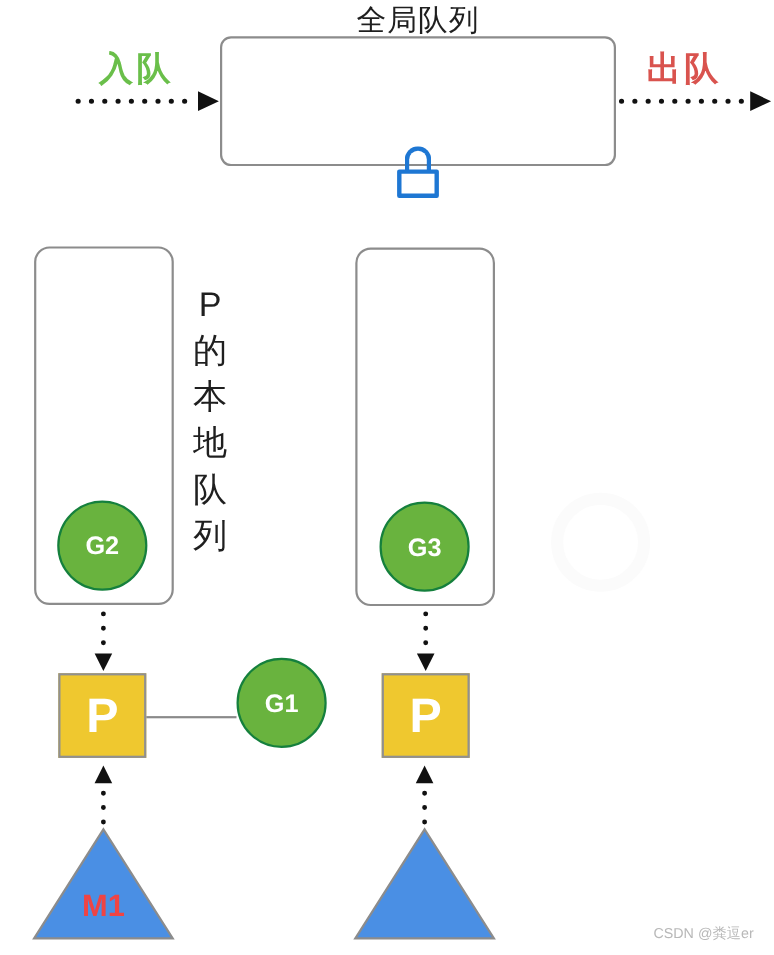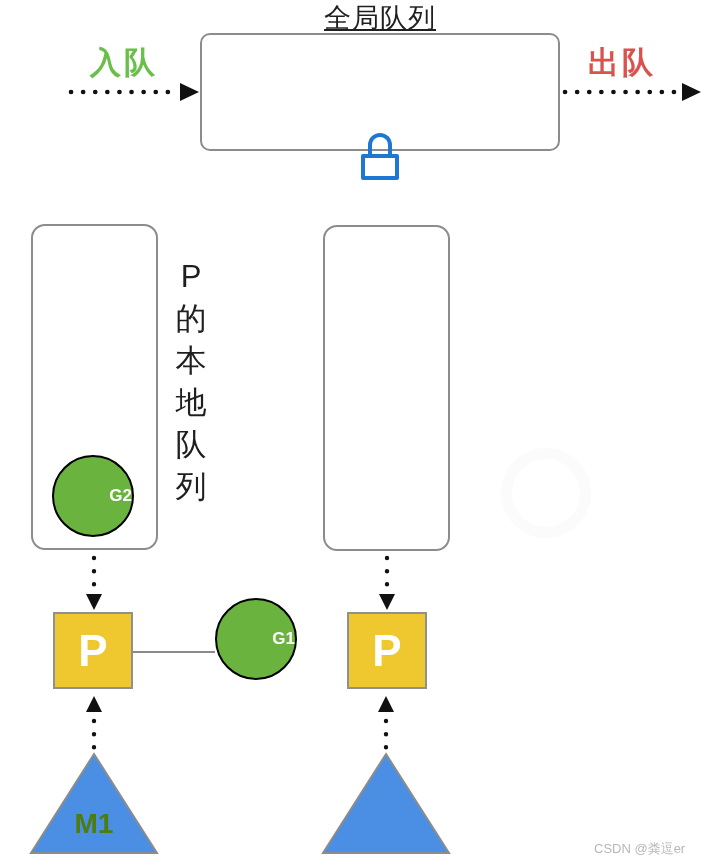--- a/index.html
+++ b/index.html
@@ -15,63 +15,63 @@
     --text-dark:#1f1f1f;
   }
   html,body{margin:0;padding:0;background:#fff;}
   .canvas{
     position:relative;width:704px;height:868px;background:#ffffff;overflow:hidden;
     font-family:"Liberation Sans","DejaVu Sans",sans-serif;
   }
   .abs{position:absolute;}
 
   
-  .gq-title{left:200px;top:0px;width:360px;text-align:center;font-size:27px;color:var(--text-dark);letter-spacing:1px;text-decoration:underline;}
+  .gq-title{left:200px;top:0px;width:360px;text-align:center;font-size:27px;color:var(--text-dark);letter-spacing:1px;}
   .gq-rect{left:200px;top:33px;width:360px;height:118px;border:2px solid var(--border-gray);border-radius:10px;background:#fff;box-sizing:border-box;}
   .enqueue{left:90px;top:42px;font-size:31px;font-weight:bold;color:var(--enqueue-green);letter-spacing:3px;}
   .dequeue{left:588px;top:42px;font-size:31px;font-weight:bold;color:var(--dequeue-red);letter-spacing:3px;}
 
   svg{display:block;}
   .dotline{stroke:var(--arrow-black);stroke-width:4.6;stroke-linecap:round;stroke-dasharray:0.1 12;fill:none;}
   .dotline-v{stroke:var(--arrow-black);stroke-width:4.4;stroke-linecap:round;stroke-dasharray:0.1 13;fill:none;}
   .ahead{fill:var(--arrow-black);}
   .tri{fill:var(--machine-blue);stroke:var(--border-gray);stroke-width:2;}
 
   
   .lock{left:361px;top:133px;width:38px;height:47px;}
   .lock-shackle{position:absolute;left:7px;top:0;width:24px;height:26px;border:4px solid var(--lock-blue);border-bottom:none;border-radius:13px 13px 0 0;box-sizing:border-box;}
   .lock-body{position:absolute;left:0;top:21px;width:38px;height:26px;border:4px solid var(--lock-blue);background:#fff;border-radius:2px;box-sizing:border-box;}
 
   
   .lq{border:2px solid var(--border-gray);border-radius:14px;background:#fff;box-sizing:border-box;width:127px;height:326px;}
   .lq-left{left:31px;top:224px;}
   .lq-right{left:323px;top:225px;}
 
-  .gnode{width:82px;height:82px;border-radius:50%;background:var(--green-node);border:2px solid #000000;box-sizing:border-box;display:flex;align-items:center;justify-content:flex-end;color:#fff;font-weight:bold;font-size:17px;}
+  .gnode{width:82px;height:82px;border-radius:50%;background:var(--green-node);border:2px solid #15803d;box-sizing:border-box;display:flex;align-items:center;justify-content:center;color:#fff;font-weight:bold;font-size:23px;}
   .g2{left:52px;top:455px;}
   .g3{left:345px;top:456px;}
   .g1{left:215px;top:598px;}
 
   .vlabel{left:173px;top:256px;width:36px;display:flex;flex-direction:column;align-items:center;font-size:31px;color:var(--text-dark);line-height:42px;}
 
   
   .ghost{left:501px;top:448px;width:90px;height:90px;border-radius:50%;border:11px solid #fbfbfb;box-sizing:border-box;}
 
   
   .pnode{width:80px;height:77px;background:var(--processor-yellow);border:2px solid #909090;box-sizing:border-box;display:flex;align-items:center;justify-content:center;color:#fff;font-weight:bold;font-size:44px;}
   .p-left{left:53px;top:612px;}
   .p-right{left:347px;top:612px;}
 
   .connector{left:133px;top:651px;width:82px;height:2px;background:#8a8a8a;}
 
   
   .mwrap{width:132px;height:106px;}
   .m1{left:28px;top:750px;}
   .m2{left:320px;top:750px;}
-  .mlabel{position:absolute;left:0;top:58px;width:100%;text-align:center;color:#4d7c0f;font-weight:bold;font-size:28px;}
+  .mlabel{position:absolute;left:0;top:58px;width:100%;text-align:center;color:#ef4444;font-weight:bold;font-size:28px;}
 
   .wm{left:594px;top:840px;font-size:13px;color:var(--watermark-gray);white-space:nowrap;}
 </style>
 </head>
 <body>
 
 <div class="canvas">
 
   <div class="abs gq-title">全局队列</div>
   <div class="abs gq-rect"></div>
@@ -103,20 +103,23 @@
     <span>本</span>
     <span>地</span>
     <span>队</span>
     <span>列</span>
   </div>
 
   <div class="abs ghost"></div>
 
   <div class="abs gnode g2">
     <span>G2</span>
+  </div>
+  <div class="abs gnode g3">
+    <span>G3</span>
   </div>
 
   <svg class="abs" style="left:83px;top:554px;" width="22" height="58">
     <line class="dotline-v" x1="11" y1="4" x2="11" y2="36"></line>
     <polygon class="ahead" points="3,40 19,40 11,56"></polygon>
   </svg>
   <svg class="abs" style="left:376px;top:554px;" width="22" height="58">
     <line class="dotline-v" x1="11" y1="4" x2="11" y2="36"></line>
     <polygon class="ahead" points="3,40 19,40 11,56"></polygon>
   </svg>

